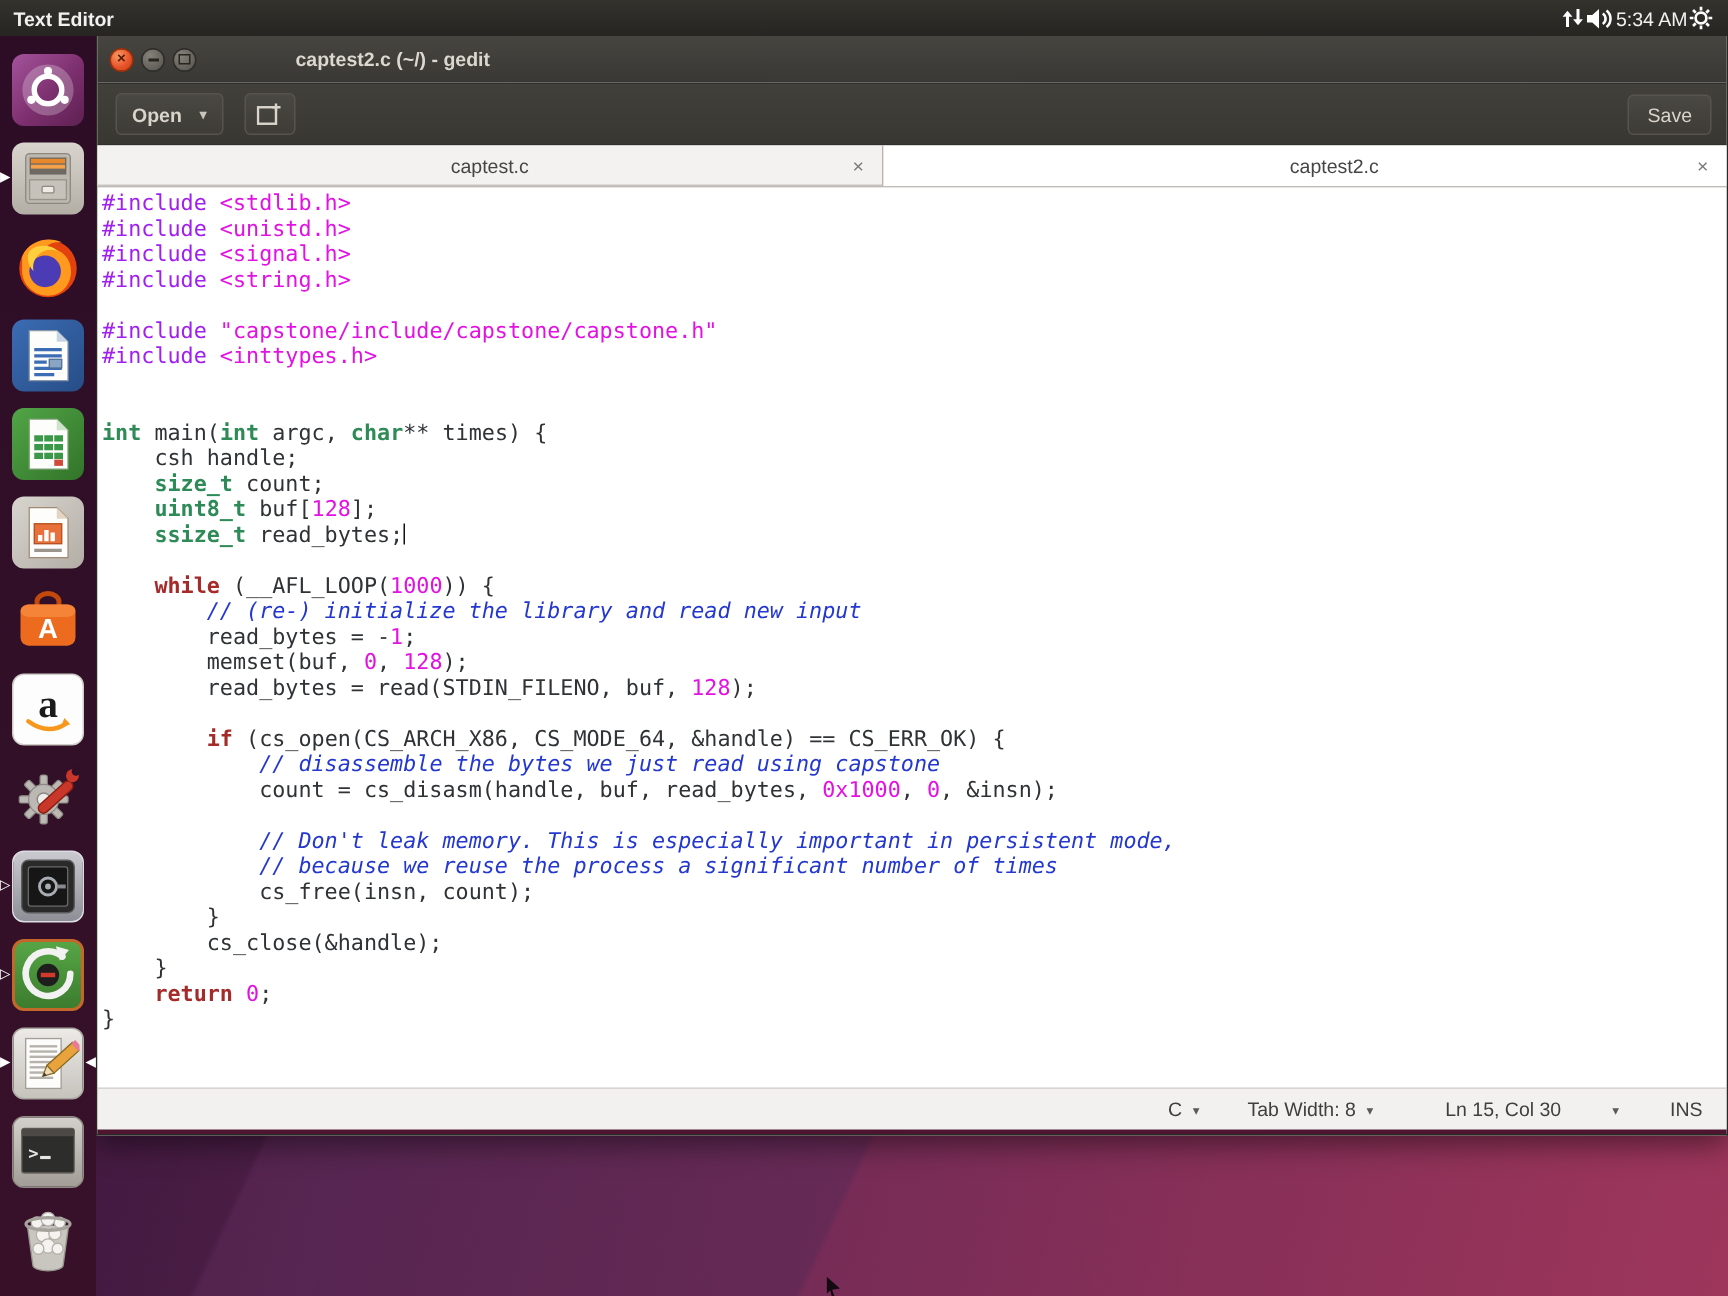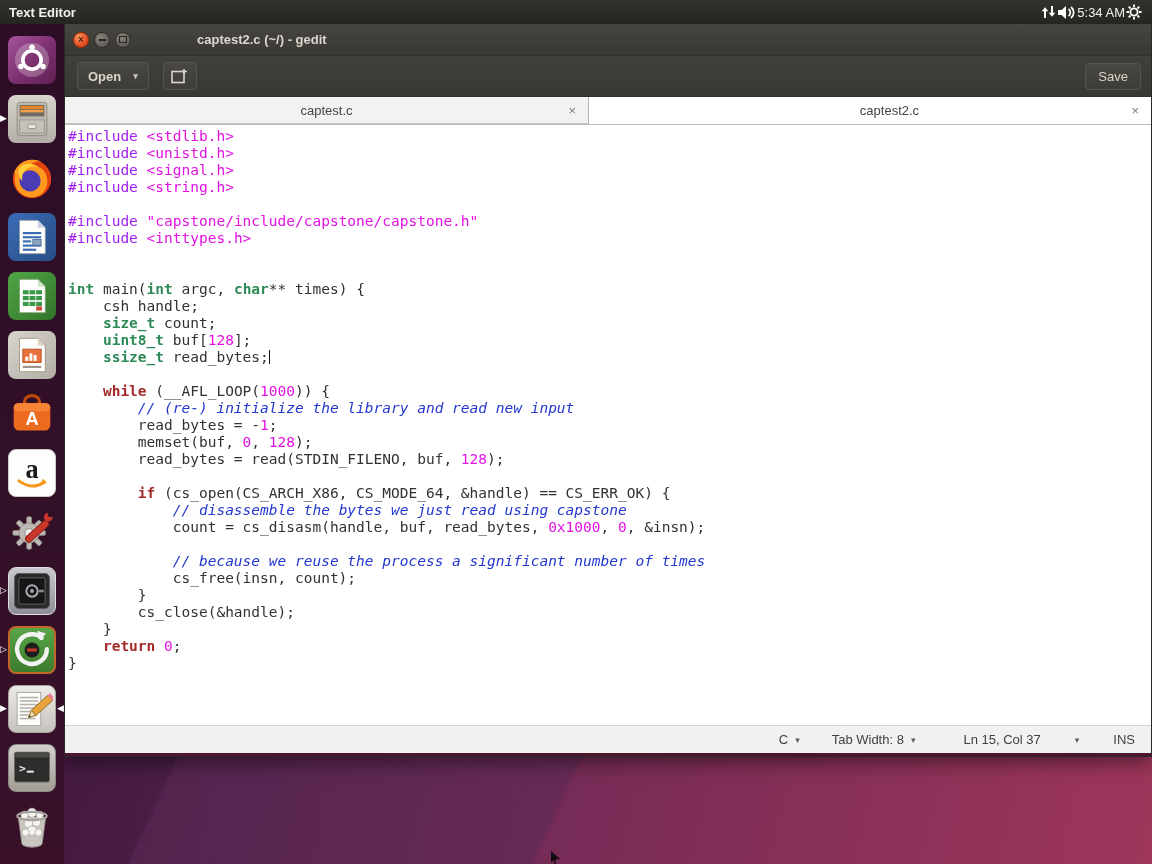--- a/index.html
+++ b/index.html
@@ -410,41 +410,42 @@
           <div class="cl"><span class="pl">    </span><span class="kw">while</span><span class="pl"> (__AFL_LOOP(</span><span class="num">1000</span><span class="pl">)) {</span></div>
           <div class="cl"><span class="pl">        </span><span class="com">// (re-) initialize the library and read new input</span></div>
           <div class="cl"><span class="pl">        read_bytes = -</span><span class="num">1</span><span class="pl">;</span></div>
           <div class="cl"><span class="pl">        memset(buf, </span><span class="num">0</span><span class="pl">, </span><span class="num">128</span><span class="pl">);</span></div>
           <div class="cl"><span class="pl">        read_bytes = read(STDIN_FILENO, buf, </span><span class="num">128</span><span class="pl">);</span></div>
           <div class="cl"></div>
           <div class="cl"><span class="pl">        </span><span class="kw">if</span><span class="pl"> (cs_open(CS_ARCH_X86, CS_MODE_64, &amp;handle) == CS_ERR_OK) {</span></div>
           <div class="cl"><span class="pl">            </span><span class="com">// disassemble the bytes we just read using capstone</span></div>
           <div class="cl"><span class="pl">            count = cs_disasm(handle, buf, read_bytes, </span><span class="num">0x1000</span><span class="pl">, </span><span class="num">0</span><span class="pl">, &amp;insn);</span></div>
           <div class="cl"></div>
+          <div class="cl"><span class="pl">            </span><span class="com">// Don't leak memory. This is especially important in persistent mode,</span></div>
           <div class="cl"><span class="pl">            </span><span class="com">// because we reuse the process a significant number of times</span></div>
           <div class="cl"><span class="pl">            cs_free(insn, count);</span></div>
           <div class="cl"><span class="pl">        }</span></div>
           <div class="cl"><span class="pl">        cs_close(&amp;handle);</span></div>
           <div class="cl"><span class="pl">    }</span></div>
           <div class="cl"><span class="pl">    </span><span class="kw">return</span><span class="pl"> </span><span class="num">0</span><span class="pl">;</span></div>
           <div class="cl"><span class="pl">}</span></div>
         </div>
     </div>
 
     <div class="statusbar">
       <div class="sb-item sb-lang">
         <span>C</span>
         <span class="sb-arrow">▾</span>
       </div>
       <div class="sb-item sb-tab">
         <span>Tab Width: 8</span>
         <span class="sb-arrow">▾</span>
       </div>
       <div class="sb-item sb-pos">
-        <span>Ln 15, Col 37</span>
+        <span>Ln 15, Col 30</span>
       </div>
       <div class="sb-item sb-goto">
         <span class="sb-arrow">▾</span>
       </div>
       <div class="sb-item sb-ins">
         <span>INS</span>
       </div>
     </div>
 
     <div class="win-bottom"></div>

